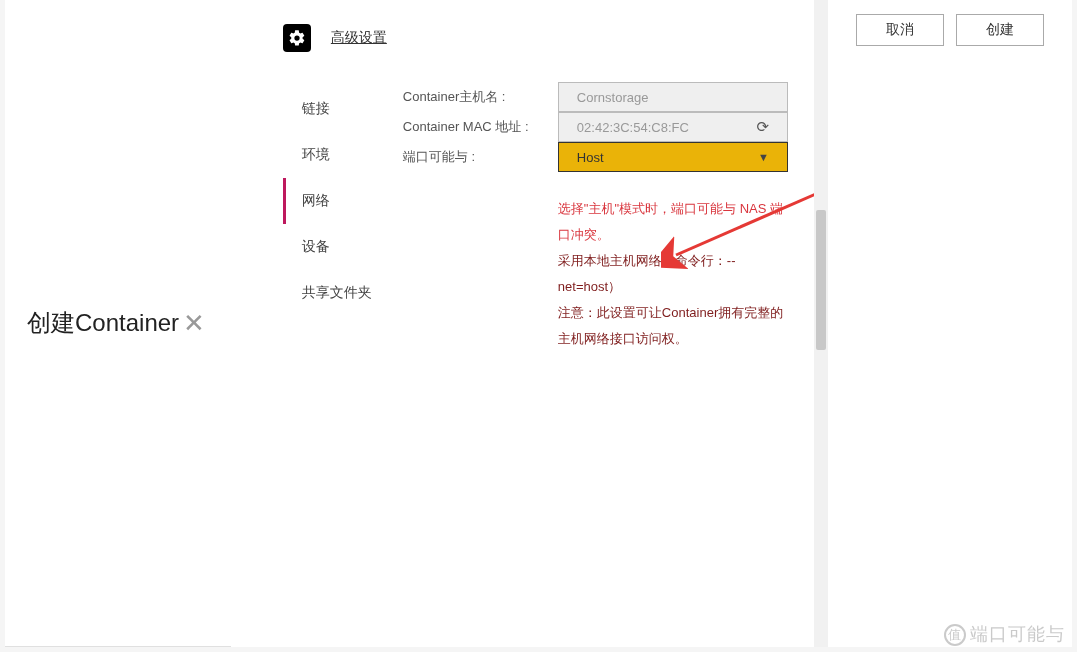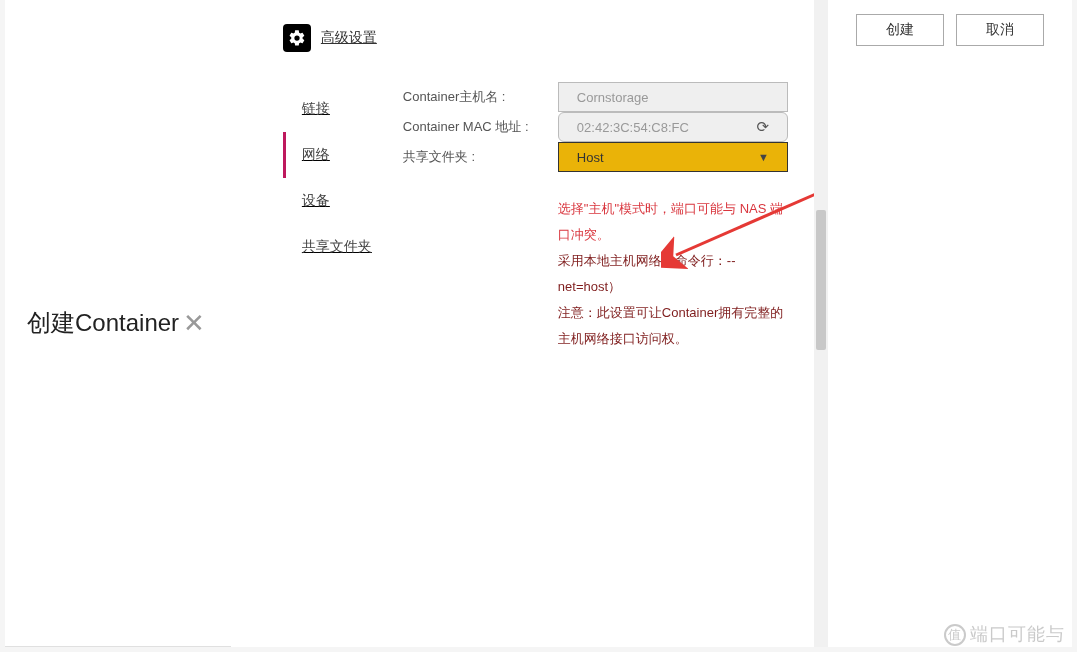--- a/index.html
+++ b/index.html
@@ -52,21 +52,21 @@
     }
     .content-wrap {
       flex: 1;
       overflow-y: auto;
       padding: 24px 40px 20px 52px;
       position: relative;
     }
     .adv-row {
       display: flex;
       align-items: center;
-      gap: 10px;
+      gap: 20px;
       margin-bottom: 28px;
     }
     .gear-icon {
       width: 28px;
       height: 28px;
       background: #000;
       border-radius: 4px;
       display: flex;
       align-items: center;
       justify-content: center;
@@ -78,21 +78,20 @@
       text-decoration: underline;
       font-size: 14px;
       cursor: pointer;
     }
     .main-area {
       display: flex;
     }
     .sidebar {
       width: 120px;
       padding-top: 6px;
-      text-decoration: underline;
     }
     .tab-item {
       padding: 14px 10px 14px 16px;
       font-size: 14px;
       color: #444;
       cursor: pointer;
       border-left: 3px solid transparent;
     }
     .tab-item.active {
       border-left: 3px solid #be185d;
@@ -120,21 +119,20 @@
       padding: 0 18px;
       font-size: 13px;
       color: #888;
       display: flex;
       align-items: center;
       justify-content: space-between;
     }
     .text-input.readonly { color: #999; }
     .mac-row .text-input {
       position: relative;
-      border-radius: 6px;
     }
     .refresh-icon {
       color: #555;
       font-size: 15px;
       cursor: pointer;
     }
     .select-input {
       background: #eab308;
       color: #333;
       border: 1px solid #333;
@@ -233,20 +231,21 @@
           <svg viewBox="0 0 24 24">
               <path d="M19.4 13a7.5 7.5 0 0 0 .1-1 7.5 7.5 0 0 0-.1-1l2.1-1.6a.5.5 0 0 0 .1-.6l-2-3.5a.5.5 0 0 0-.6-.2l-2.5 1a7.3 7.3 0 0 0-1.7-1L14.4 2a.5.5 0 0 0-.5-.4h-4a.5.5 0 0 0-.5.4L9 5.1a7.3 7.3 0 0 0-1.7 1l-2.5-1a.5.5 0 0 0-.6.2l-2 3.5a.5.5 0 0 0 .1.6L4.4 11a7.5 7.5 0 0 0-.1 1 7.5 7.5 0 0 0 .1 1l-2.1 1.6a.5.5 0 0 0-.1.6l2 3.5a.5.5 0 0 0 .6.2l2.5-1a7.3 7.3 0 0 0 1.7 1l.4 2.7a.5.5 0 0 0 .5.4h4a.5.5 0 0 0 .5-.4l.4-2.7a7.3 7.3 0 0 0 1.7-1l2.5 1a.5.5 0 0 0 .6-.2l2-3.5a.5.5 0 0 0-.1-.6ZM12 15.5A3.5 3.5 0 1 1 15.5 12 3.5 3.5 0 0 1 12 15.5Z"></path>
             </svg>
         </div>
         <span class="adv-label">高级设置</span>
       </div>
 
       <div class="main-area">
         <div class="sidebar">
           <div class="tab-item">链接</div>
+          <div class="tab-item">环境</div>
           <div class="tab-item active">网络</div>
           <div class="tab-item">设备</div>
           <div class="tab-item">共享文件夹</div>
         </div>
 
         <div class="form-area">
           <div class="form-row">
             <div class="form-label">Container主机名 :</div>
             <div class="text-input readonly">
               <span>Cornstorage</span>
@@ -255,21 +254,21 @@
 
           <div class="form-row mac-row">
             <div class="form-label">Container MAC 地址 :</div>
             <div class="text-input readonly">
               <span>02:42:3C:54:C8:FC</span>
               <span class="refresh-icon">⟳</span>
             </div>
           </div>
 
           <div class="form-row">
-            <div class="form-label">共享文件夹 :</div>
+            <div class="form-label">端口可能与 :</div>
             <div class="select-input">
               <span>Host</span>
               <span class="select-caret">▼</span>
             </div>
           </div>
 
           <div class="notes">
             <div class="note-red">选择"主机"模式时，端口可能与 NAS 端口冲突。</div>
             <div class="note-blue">采用本地主机网络（命令行：--net=host）</div>
             <div class="note-blue">注意：此设置可让Container拥有完整的主机网络接口访问权。</div>
@@ -287,20 +286,20 @@
       </svg>
 
     </div>
 
     <div class="scrollbar-fake">
       <div class="scroll-thumb"></div>
     </div>
   </div>
 
   <div class="footer">
+    <div class="btn">取消</div>
     <div class="btn">创建</div>
-    <div class="btn">取消</div>
   </div>
 </div>
 
 <div class="watermark">
   <span class="logo">值</span><span>端口可能与</span>
 </div>
 
 </body></html>

